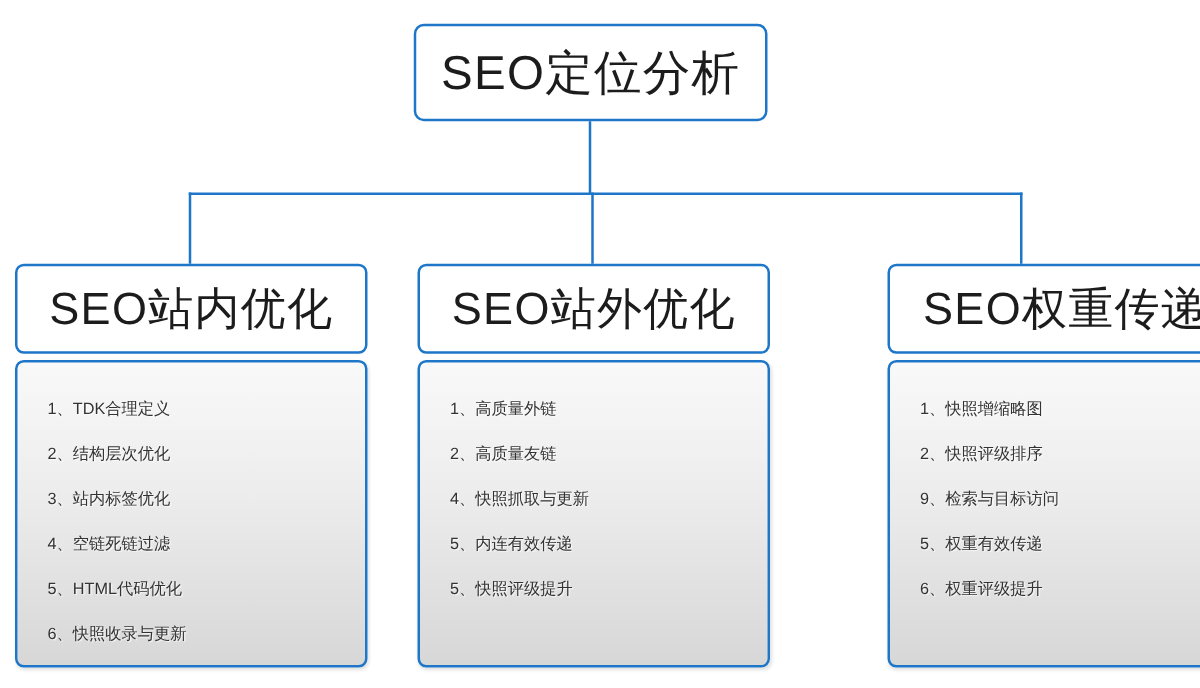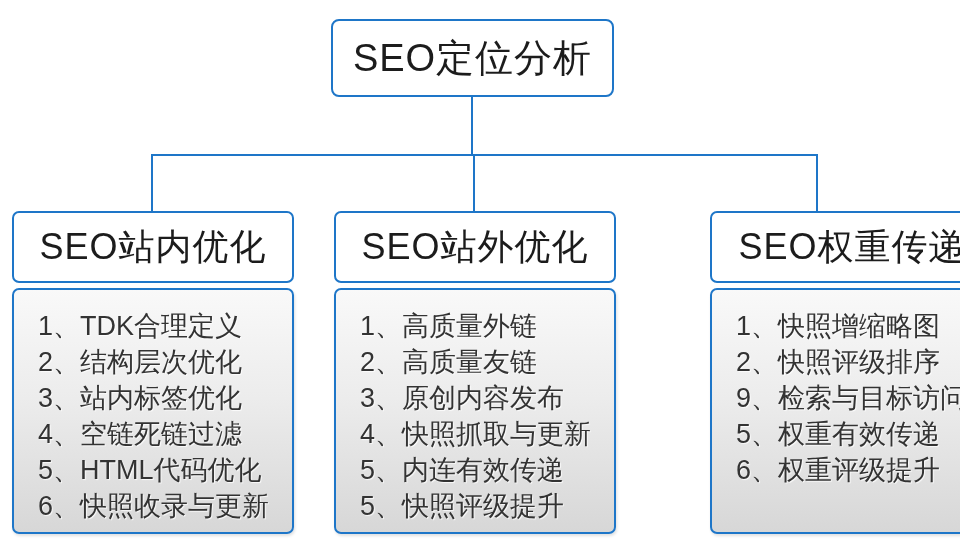--- a/index.html
+++ b/index.html
@@ -46,21 +46,21 @@
     border-radius: 7px;
     background: linear-gradient(180deg, #f9f9f9 0%, #ececec 45%, #d7d7d7 100%);
     box-shadow: 1px 2px 3px rgba(0,0,0,0.12);
     overflow: hidden;
   }
   .branch-panel ul {
     list-style: none;
     padding: 17px 6px 0 22px;
   }
   .branch-panel li {
-    font-size: 27px;
+    font-size: 13px;
     line-height: 35px;
     color: #333333;
     text-shadow: 1px 1px 1px rgba(255,255,255,0.85);
     white-space: nowrap;
   }
   
   .conn {
     position: absolute;
     background: var(--accent, #1e76c8);
     z-index: 1;
@@ -105,21 +105,20 @@
   </div>
 
   <div class="branch b1">
     <div class="node branch-header">
       <span>SEO站外优化</span>
     </div>
     <div class="branch-panel">
       <ul>
         <li>1、高质量外链</li>
         <li>2、高质量友链</li>
-        <li>3、原创内容发布</li>
         <li>4、快照抓取与更新</li>
         <li>5、内连有效传递</li>
         <li>5、快照评级提升</li>
       </ul>
     </div>
   </div>
 
   <div class="branch b2">
     <div class="node branch-header">
       <span>SEO权重传递</span>

